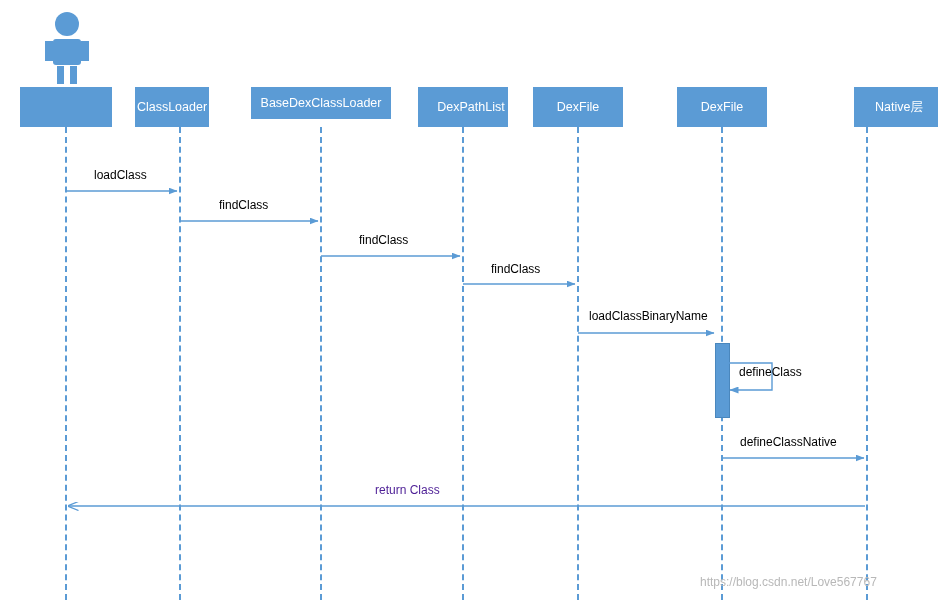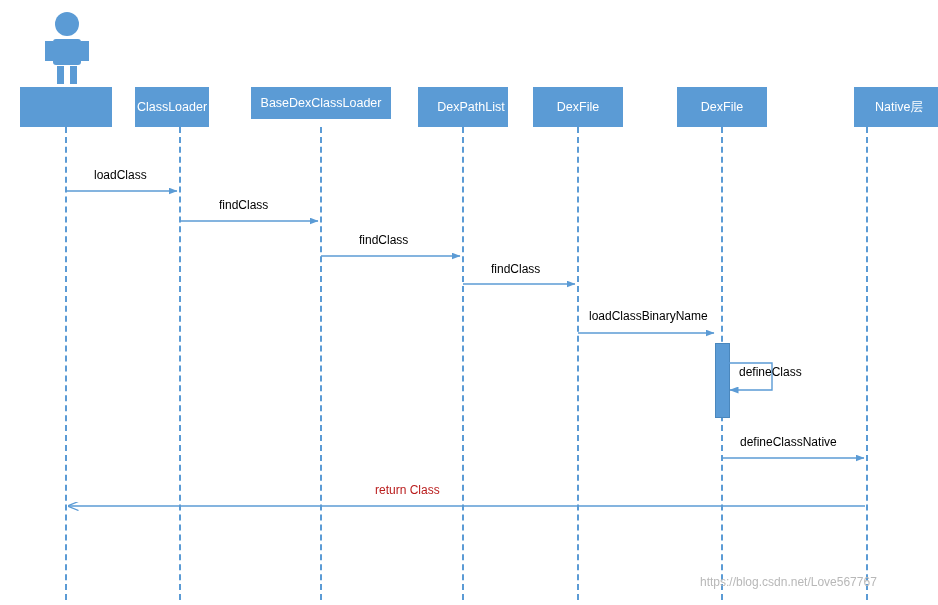--- a/index.html
+++ b/index.html
@@ -35,21 +35,21 @@
     width: 0;
     border-left: 2px dashed #5b9bd5;
   }
   .msg-label {
     position: absolute;
     font-size: 12px;
     color: #000000;
     white-space: nowrap;
   }
   .msg-label.ret {
-    color: #b91c1c;
+    color: #4c1d95;
   }
   .activation {
     position: absolute;
     background: #5b9bd5;
     border: 1px solid #4a87bd;
   }
   .actor {
     position: absolute;
   }
   .watermark {

